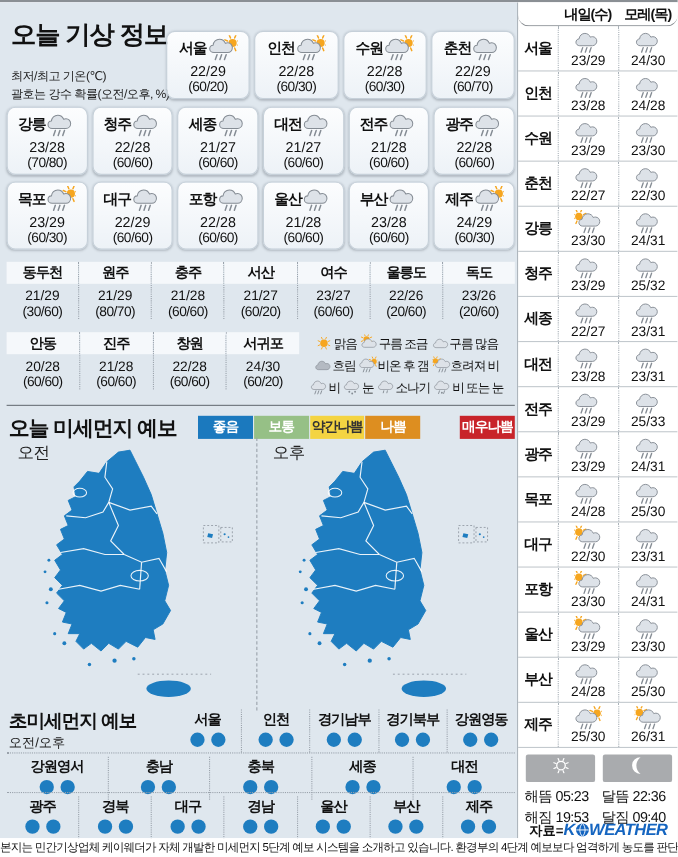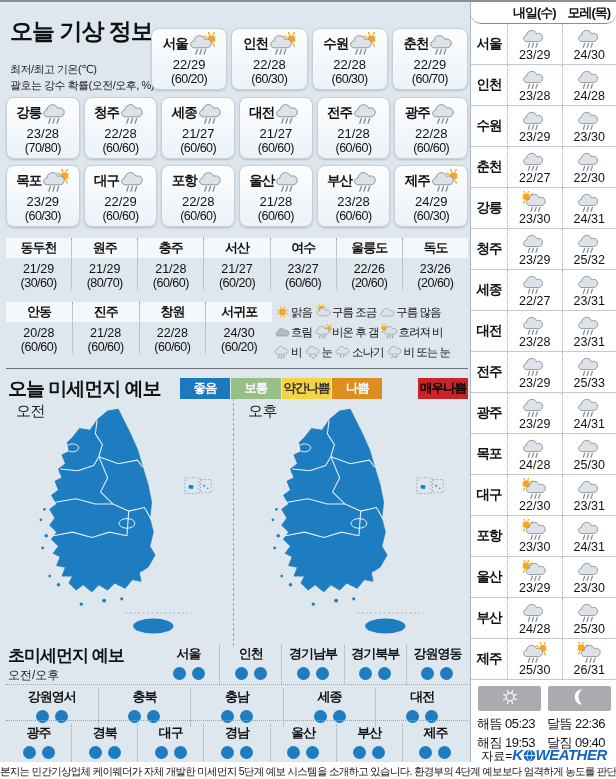--- a/index.html
+++ b/index.html
@@ -24,21 +24,21 @@
   .extra{position:absolute;display:flex;}
   .extra-a{left:6px;top:236px;width:462px;}
   .extra-b{left:6px;top:300px;width:266px;}
   .xcol{flex:1;text-align:center;}
   .xcol + .xcol{border-left:1px dotted #9aa2ab;}
   .xhead{background:#f5f8fb;font-size:13px;font-weight:bold;color:#111;padding:1px 0;letter-spacing:-1px;}
   .xtemp{font-size:12.5px;color:#111;margin-top:4px;}
   .xprob{font-size:12.5px;color:#111;letter-spacing:-0.5px;}
   
   .wx-legend{position:absolute;left:274px;top:300px;width:194px;}
-  .wx-lrow{display:flex;align-items:center;height:20px;justify-content:flex-start;}
+  .wx-lrow{display:flex;align-items:center;height:20px;justify-content:center;}
   .wx-item{display:flex;align-items:center;margin-right:3px;}
   .wx-item span{font-size:11.5px;color:#111;letter-spacing:-1px;white-space:nowrap;}
   
   .hr1{position:absolute;left:6px;top:366px;width:462px;border-bottom:1.5px solid #6b7278;}
   .dust-title{position:absolute;left:8px;top:374px;font-size:19px;font-weight:bold;color:#111;letter-spacing:-1px;}
   .dust-levels{position:absolute;left:180px;top:376px;width:288px;height:21px;display:flex;gap:1px;}
   .dust-chip{flex:1;font-size:12.5px;font-weight:bold;text-align:center;line-height:21px;letter-spacing:-1px;}
   
   .map-label{position:absolute;font-size:15px;color:#222;letter-spacing:-0.5px;z-index:3;}
   .map-am-label{left:16px;top:400px;}
@@ -68,21 +68,21 @@
   .fc-cell{flex:1;text-align:center;border-left:1px dotted #aab2b9;height:100%;display:flex;flex-direction:column;align-items:center;justify-content:center;}
   .fc-temp{font-size:12.5px;color:#111;margin-top:-2px;}
   
   .astro-icons{position:absolute;left:0;top:684px;width:146px;display:flex;gap:7px;padding-left:7px;box-sizing:border-box;}
   .astro-box{width:63px;height:25px;background:#a9abae;border-radius:2px;display:flex;align-items:center;justify-content:center;}
   .astro-line{position:absolute;left:0;width:146px;display:flex;font-size:13px;color:#111;font-weight:500;letter-spacing:-0.5px;}
   .astro-line .pair{width:70px;text-align:center;white-space:nowrap;}
   .astro-l1{top:713px;} .astro-l2{top:732px;}
   
   .source{position:absolute;left:0;top:744px;width:146px;text-align:center;white-space:nowrap;}
-  .src-prefix{font-size:12px;font-weight:normal;color:#111;}
+  .src-prefix{font-size:12px;font-weight:bold;color:#111;}
   .brand{font-size:15px;font-weight:800;font-style:italic;color:#1565c0;letter-spacing:-0.5px;}
   .globe{vertical-align:-2px;margin:0 0px;}
   
   .footer{position:absolute;left:0;top:760px;width:616px;height:19px;background:#fff;font-size:10.5px;color:#111;letter-spacing:-0.7px;white-space:nowrap;line-height:19px;}
   .wicon{flex:none;}
 </style>
 </head>
 <body>
 
 <div class="page">
@@ -603,21 +603,21 @@
       </div>
 
     <div class="hr1"></div>
 
     <div class="dust-title">오늘 미세먼지 예보</div>
     <div id="dust-levels" class="dust-levels">
         <div class="dust-chip" style="background: rgb(27, 121, 190); color: rgb(255, 255, 255);">좋음</div>
         <div class="dust-chip" style="background: rgb(150, 192, 134); color: rgb(255, 255, 255);">보통</div>
         <div class="dust-chip" style="background: rgb(244, 212, 66); color: rgb(51, 51, 51);">약간나쁨</div>
         <div class="dust-chip" style="background: rgb(221, 142, 32); color: rgb(255, 255, 255);">나쁨</div>
-        <div class="dust-chip" style="background: rgb(200, 36, 42); color: #000000; margin-left: 35px;">매우나쁨</div>
+        <div class="dust-chip" style="background: rgb(200, 36, 42); color: #ffffff; margin-left: 35px;">매우나쁨</div>
       </div>
 
     <div class="map-label map-am-label">오전</div>
     <div class="map-label map-pm-label">오후</div>
     <div id="map-am" class="map-svg map-am"><svg width="227" height="237" viewBox="0 0 227 270">
           <path d="M60 38 L68 28 L80 30 L88 18 L100 8 L112 6 L118 18 L126 34 L134 52 L140 72 L146 92 L150 112 L148 130 L152 146 L148 162 L154 172 L146 186 L136 192 L138 202 L128 200 L120 210 L108 204 L100 212 L90 206 L82 214 L72 206 L64 212 L56 204 L60 196 L48 196 L52 186 L42 184 L46 174 L38 170 L44 162 L36 154 L42 146 L34 138 L40 130 L34 120 L42 114 L36 104 L44 98 L40 88 L48 84 L44 74 L52 68 L48 58 L56 54 L54 44 Z" fill="#1e7dc0" stroke="#1e7dc0" stroke-width="1" stroke-linejoin="round"></path>
           <path d="M88 18 L86 34 L94 46 L90 60" fill="none" stroke="rgba(255,255,255,0.9)" stroke-width="1.2"></path>
           <path d="M90 60 L112 68 L134 64 L140 72" fill="none" stroke="rgba(255,255,255,0.9)" stroke-width="1.2"></path>
           <path d="M46 74 L66 76 L84 70 L90 60" fill="none" stroke="rgba(255,255,255,0.9)" stroke-width="1.2"></path>
           <path d="M90 60 L100 84 L92 100 L106 114" fill="none" stroke="rgba(255,255,255,0.9)" stroke-width="1.2"></path>
@@ -702,25 +702,25 @@
           <div class="uname">강원영동</div>
           <div class="udots"><span class="dot" style="background:#1e7dc0"></span><span class="dot" style="background:#1e7dc0"></span></div>
         </div>
       </div>
     <div id="ultra-r2" class="ultra-row ultra-r2">
         <div class="ucell">
           <div class="uname">강원영서</div>
           <div class="udots"><span class="dot" style="background:#1e7dc0"></span><span class="dot" style="background:#1e7dc0"></span></div>
         </div>
         <div class="ucell">
+          <div class="uname">충남</div>
+          <div class="udots"><span class="dot" style="background:#1e7dc0"></span><span class="dot" style="background:#1e7dc0"></span></div>
+        </div>
+        <div class="ucell">
           <div class="uname">충북</div>
-          <div class="udots"><span class="dot" style="background:#1e7dc0"></span><span class="dot" style="background:#1e7dc0"></span></div>
-        </div>
-        <div class="ucell">
-          <div class="uname">충남</div>
           <div class="udots"><span class="dot" style="background:#1e7dc0"></span><span class="dot" style="background:#1e7dc0"></span></div>
         </div>
         <div class="ucell">
           <div class="uname">세종</div>
           <div class="udots"><span class="dot" style="background:#1e7dc0"></span><span class="dot" style="background:#1e7dc0"></span></div>
         </div>
         <div class="ucell">
           <div class="uname">대전</div>
           <div class="udots"><span class="dot" style="background:#1e7dc0"></span><span class="dot" style="background:#1e7dc0"></span></div>
         </div>

